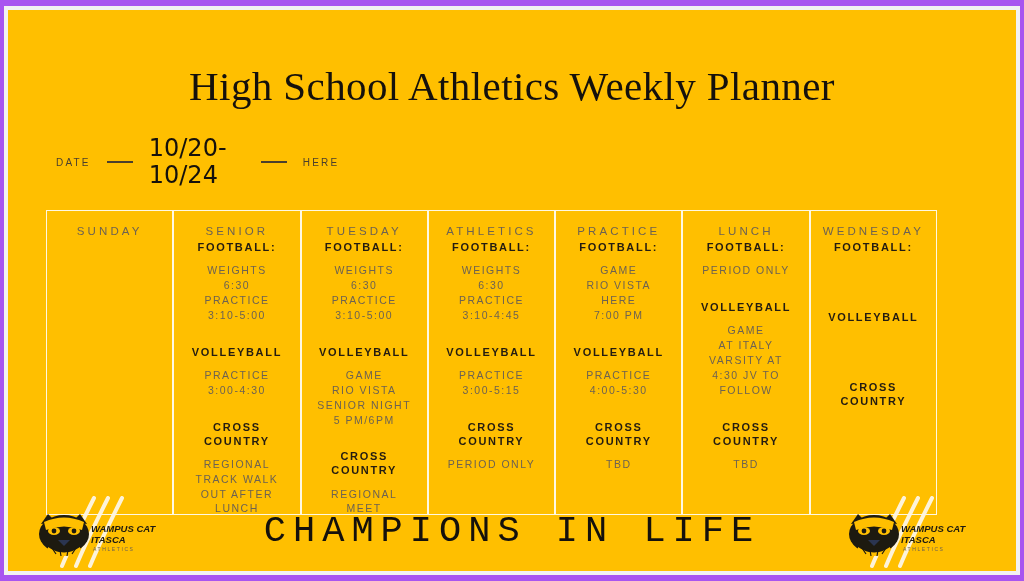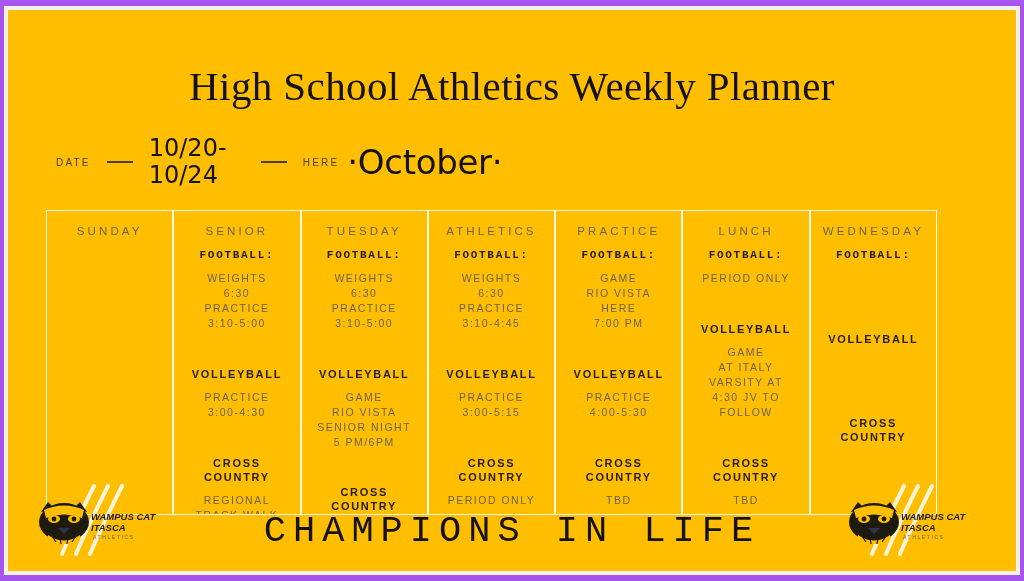--- a/index.html
+++ b/index.html
@@ -132,23 +132,23 @@
   }
 
   .blk { width: 100%; text-align: center; }
 
   .blk-head {
     font-size: 11px;
     font-weight: 700;
     letter-spacing: 1.7px;
     color: #241c11;
     line-height: 1.28;
-    margin-top: 16px;
-  }
-  .blk-head.tight { margin-top: 8px; font-family: Liberation Mono, monospace; }
+    margin-top: 2px;
+  }
+  .blk-head.tight { margin-top: 0; }
 
   .blk-body {
     font-size: 10.5px;
     letter-spacing: 1.5px;
     color: #6d6252;
     line-height: 1.42;
     margin-top: 9px;
     white-space: pre-line;
   }
 
@@ -166,21 +166,21 @@
     color: #15110c;
     font-family: Liberation Mono, monospace;
     font-weight: 300;
     white-space: nowrap;
   }
 
   .logo {
     position: absolute;
     width: 130px;
     height: 74px;
-    top: 474px;
+    top: 486px;
   }
   .logo-left  { left: 28px; }
   .logo-right { left: 838px; }
 
   .logo svg { display: block; width: 130px; height: 74px; }
 </style>
 </head>
 <body>
 
 <div id="poster">
@@ -195,21 +195,20 @@
 
     <div class="title">High School Athletics Weekly Planner</div>
 
     <div class="meta-row">
       <span class="meta-label">DATE</span>
       <span class="meta-dash"></span>
       <span class="meta-date">10/20-
 10/24</span>
       <span class="meta-dash"></span>
       <span class="meta-label">HERE</span>
-      <span class="meta-month">·October·</span>
     </div>
 
     <div class="week" id="week-grid">
         <div class="day-col">
           <div class="day-name">SUNDAY</div>
         </div>
         <div class="day-col">
           <div class="day-name">SENIOR</div>
           <div class="blk">
             <div class="blk-head tight" style="white-space: pre-line;">FOOTBALL:</div>

